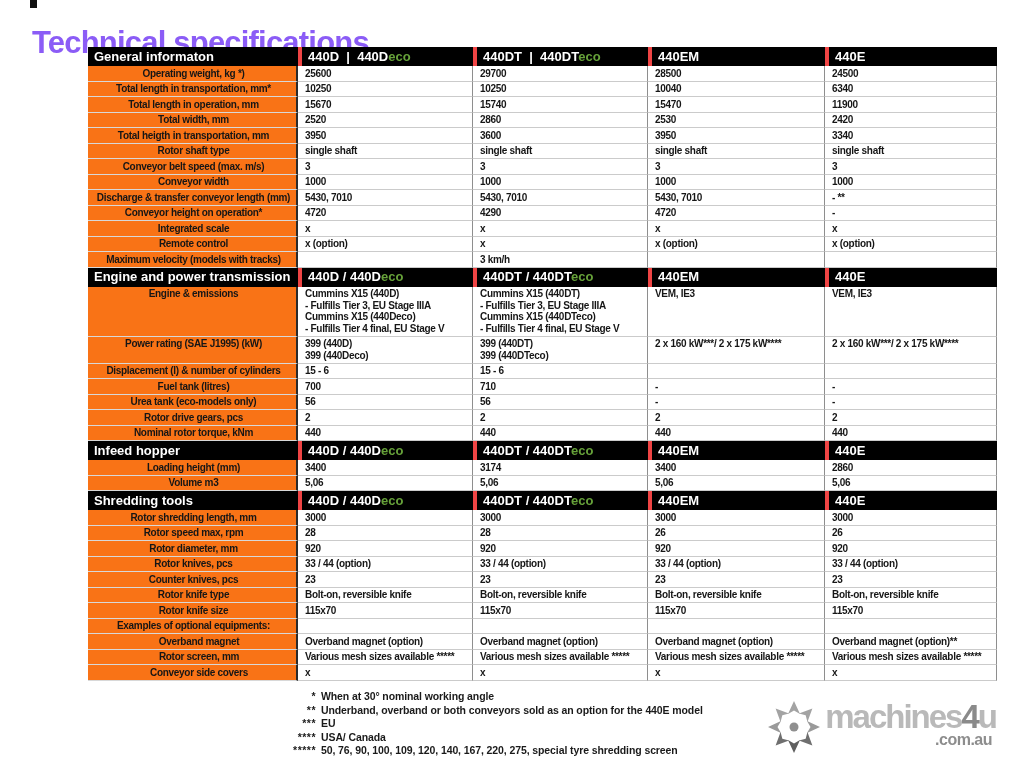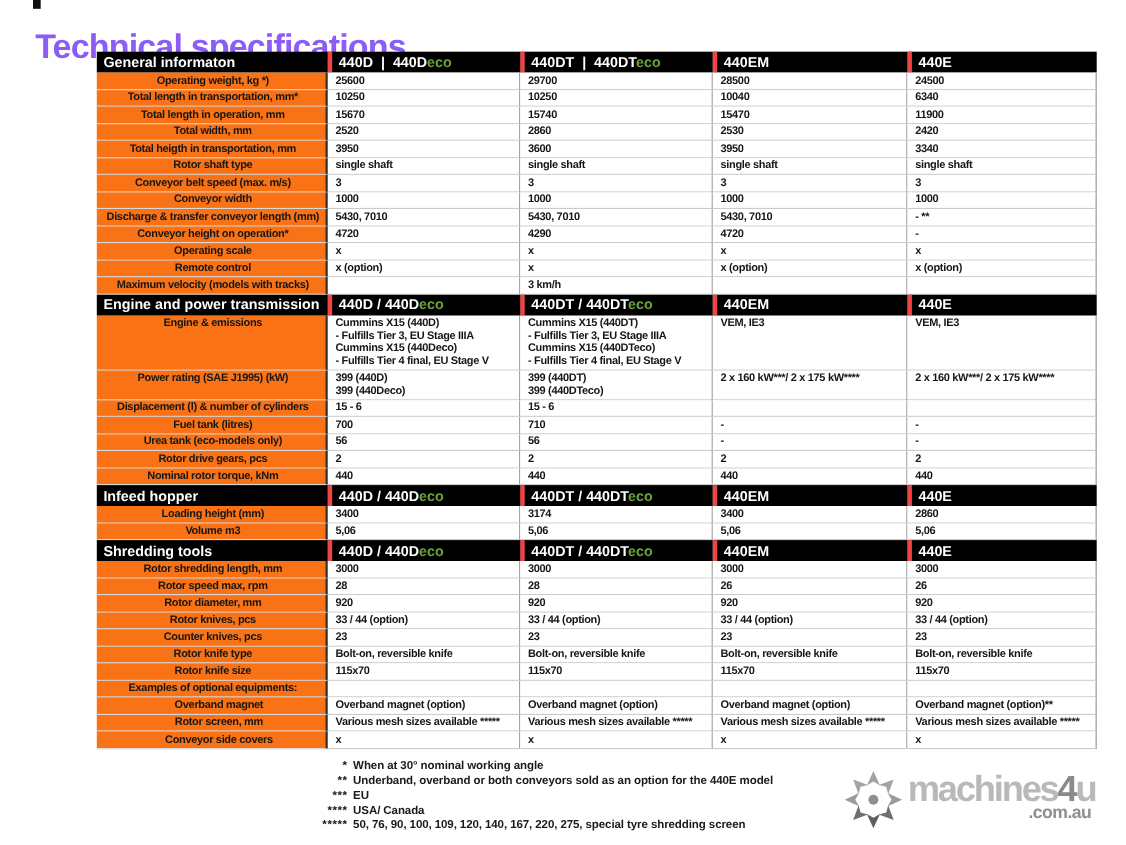--- a/index.html
+++ b/index.html
@@ -127,21 +127,21 @@
       <div class="cell value">- **</div>
     </div>
     <div class="row">
       <div class="cell label">Conveyor height on operation*</div>
       <div class="cell value">4720</div>
       <div class="cell value">4290</div>
       <div class="cell value">4720</div>
       <div class="cell value">-</div>
     </div>
     <div class="row">
-      <div class="cell label">Operating scale</div>
+      <div class="cell label">Integrated scale</div>
       <div class="cell value">x</div>
       <div class="cell value">x</div>
       <div class="cell value">x</div>
       <div class="cell value">x</div>
     </div>
     <div class="row">
       <div class="cell label">Remote control</div>
       <div class="cell value">x (option)</div>
       <div class="cell value">x</div>
       <div class="cell value">x (option)</div>

